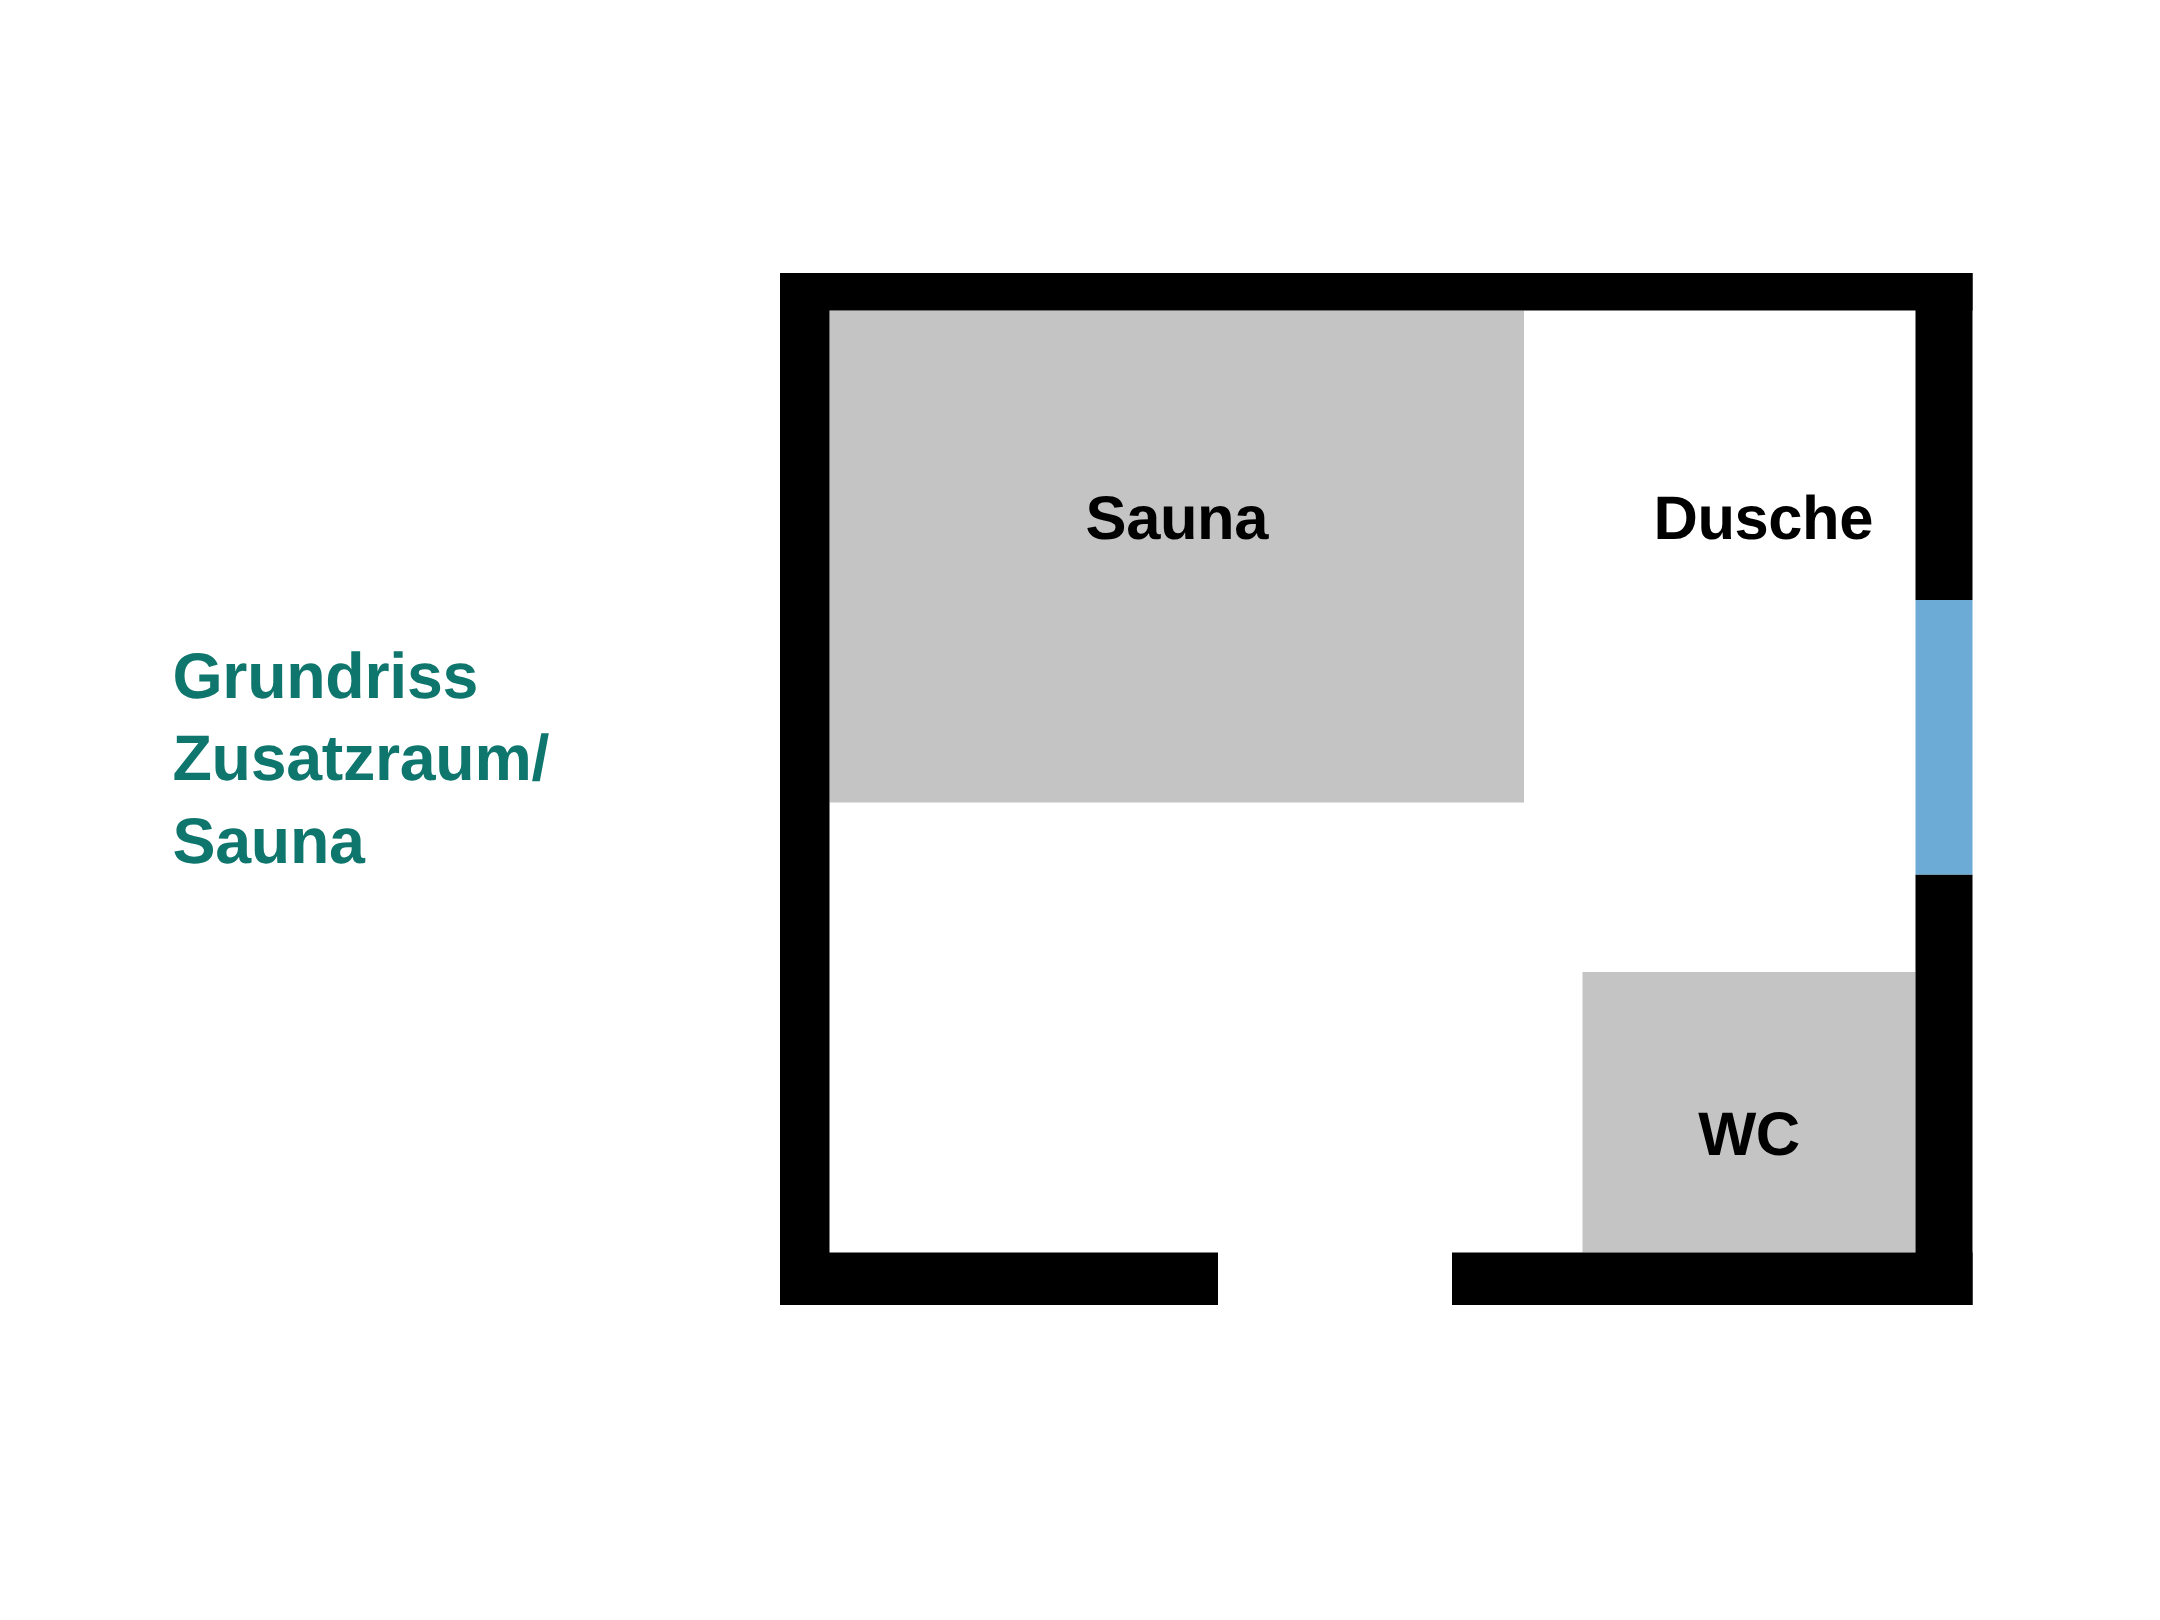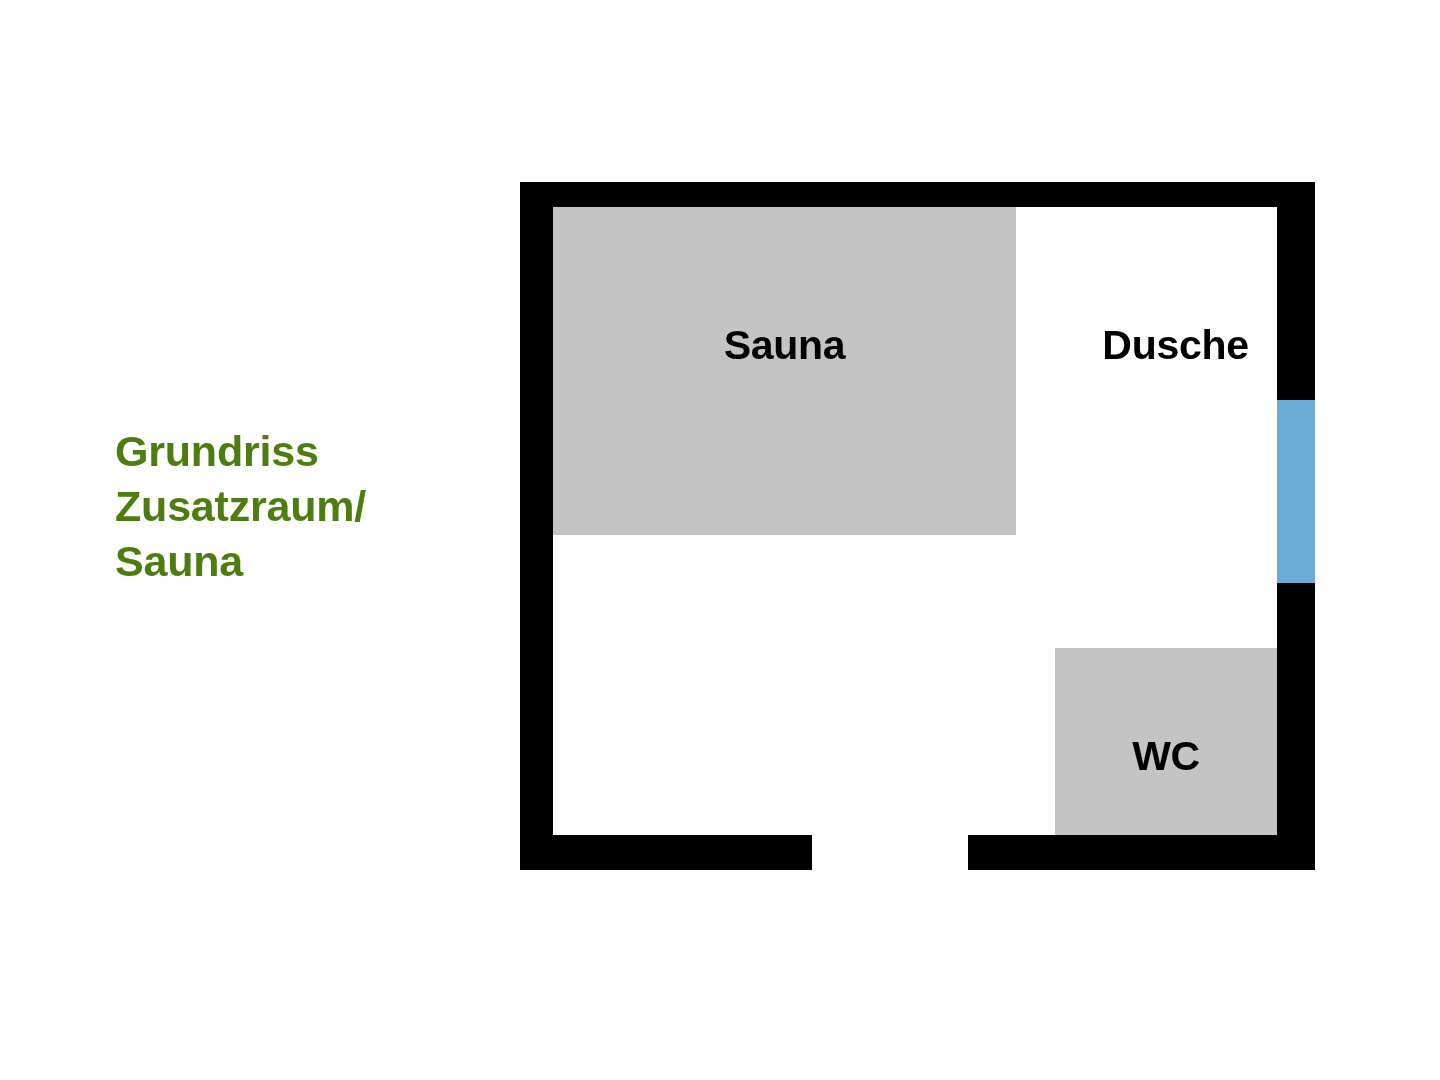--- a/index.html
+++ b/index.html
@@ -23,21 +23,21 @@
     height: 1080px;
     background: #ffffff;
   }
 
   
   #title-block {
     position: absolute;
     left: 115px;
     top: 424px;
     width: 360px;
-    color: #4d7c0f;
+    color: #0f766e;
     font-size: 43px;
     font-weight: 700;
     line-height: 1.28;
     letter-spacing: -0.2px;
     white-space: pre-line;
   }
 
   
   #floorplan {
     position: absolute;

